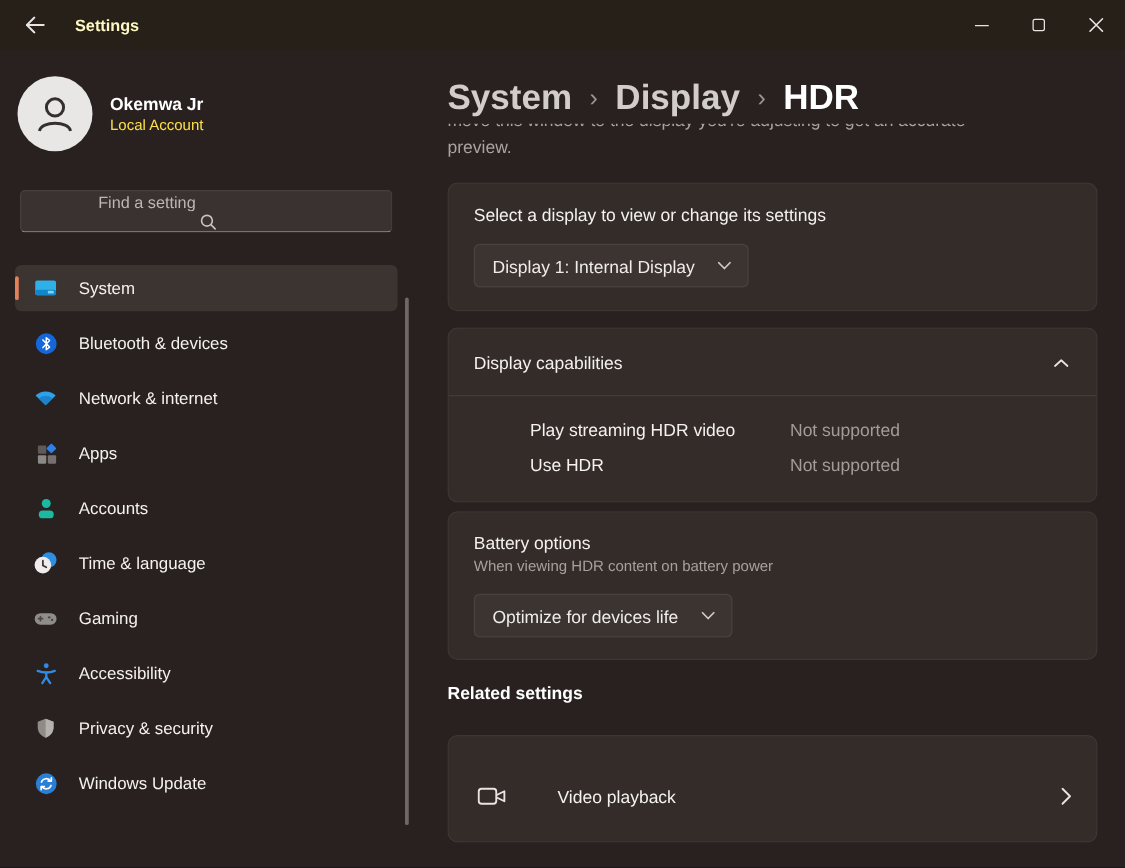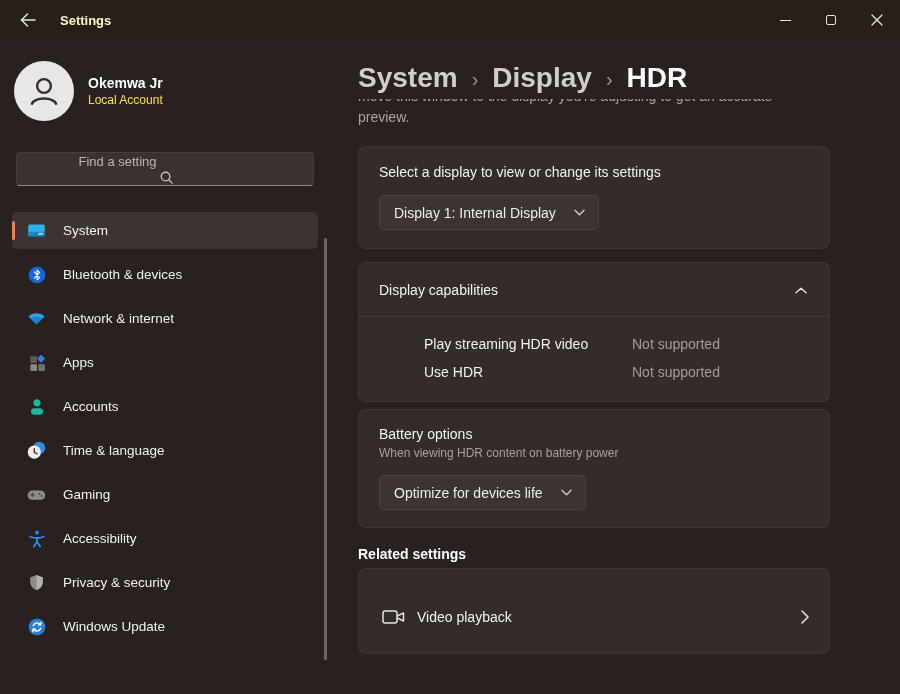--- a/index.html
+++ b/index.html
@@ -36,35 +36,35 @@
   .nav-label{font-size:13.5px;color:#f4f1ef;}
   .side-scrollbar{position:absolute;right:3px;top:198px;width:3px;height:422px;border-radius:2px;background:#6e6864;cursor:pointer;}
   
   .content{position:absolute;top:40px;left:330px;right:0;bottom:0;padding:22px 22px 0 28px;}
   .breadcrumb{display:flex;align-items:center;gap:14px;font-size:28px;font-weight:700;}
   .crumb{color:#d2cdca;cursor:pointer;}
   .crumb.current{color:#ffffff;cursor:default;}
   .crumb-sep{font-size:20px;color:#9d9791;font-weight:400;padding-top:2px;}
   .intro{height:36px;overflow:hidden;position:relative;margin-top:5px;}
   .intro-inner{position:absolute;top:-13px;left:0;right:40px;font-size:14px;line-height:21px;color:#aaa39e;}
-  .cards{margin-top:11px;width:472px;}
+  .cards{margin-top:11px;width:520px;}
   .card{background:#332c29;border:1px solid rgba(255,255,255,0.05);border-radius:8px;}
   .card-select{padding:17px 20px 18px 20px;margin-bottom:13px;}
   .card-label{font-size:14px;color:#f4f1ef;}
   .dropdown{margin-top:15px;display:inline-flex;align-items:center;gap:18px;height:35px;padding:0 13px 0 14px;background:#3b3430;border:1px solid rgba(255,255,255,0.075);border-radius:5px;font-size:14px;color:#efecea;cursor:pointer;}
   .card-capabilities{margin-bottom:7px;}
   .cap-header{display:flex;align-items:center;justify-content:space-between;padding:19px 22px 18px 20px;cursor:pointer;}
   .cap-body{border-top:1px solid rgba(255,255,255,0.07);padding:13px 20px 15px 65px;}
   .cap-row{display:flex;align-items:center;height:28px;}
   .cap-row-label{width:208px;font-size:14px;color:#f4f1ef;}
   .cap-row-value{font-size:14px;color:#a39c97;}
   .card-battery{padding:16px 20px 17px 20px;margin-bottom:0;}
   .card-subtitle{margin-top:4px;font-size:12px;color:#a8a09b;}
   .related-heading{margin-top:18px;font-size:14px;font-weight:700;color:#fff;}
-  .card-video{margin-top:6px;height:86px;display:flex;align-items:center;padding:12px 20px 0 22px;gap:10px;cursor:pointer;}
+  .card-video{margin-top:26px;height:86px;display:flex;align-items:center;padding:12px 20px 0 22px;gap:39px;cursor:pointer;}
   .video-texts{flex:1;}
   .video-title{font-size:14px;color:#f4f1ef;}
   .video-sub{margin-top:3px;font-size:12px;color:#a8a09b;}
   .chev-right{flex:none;display:flex;}
   svg{display:block;}
 </style>
 </head>
 <body>
 
 <div class="window">

